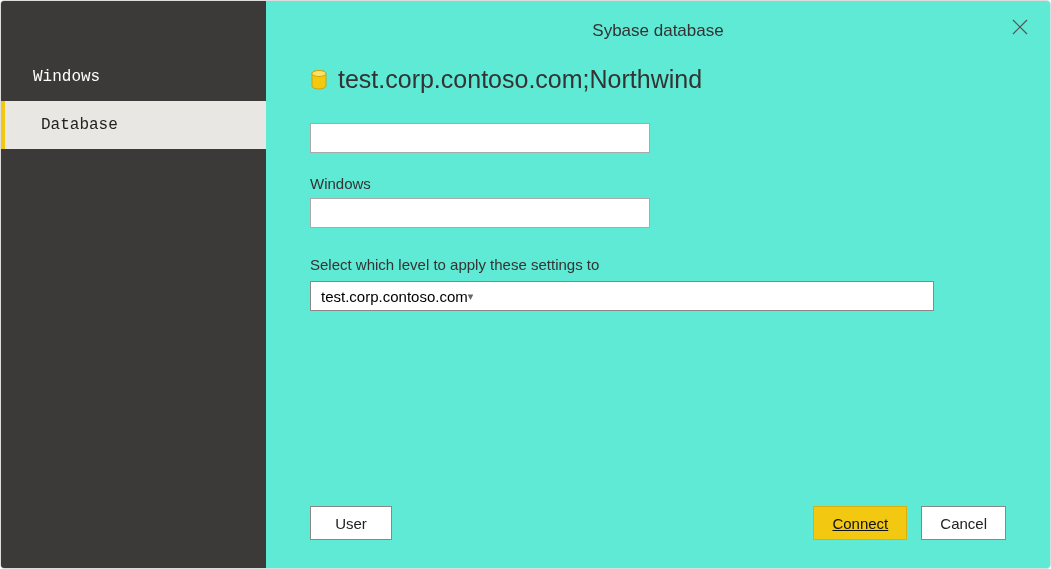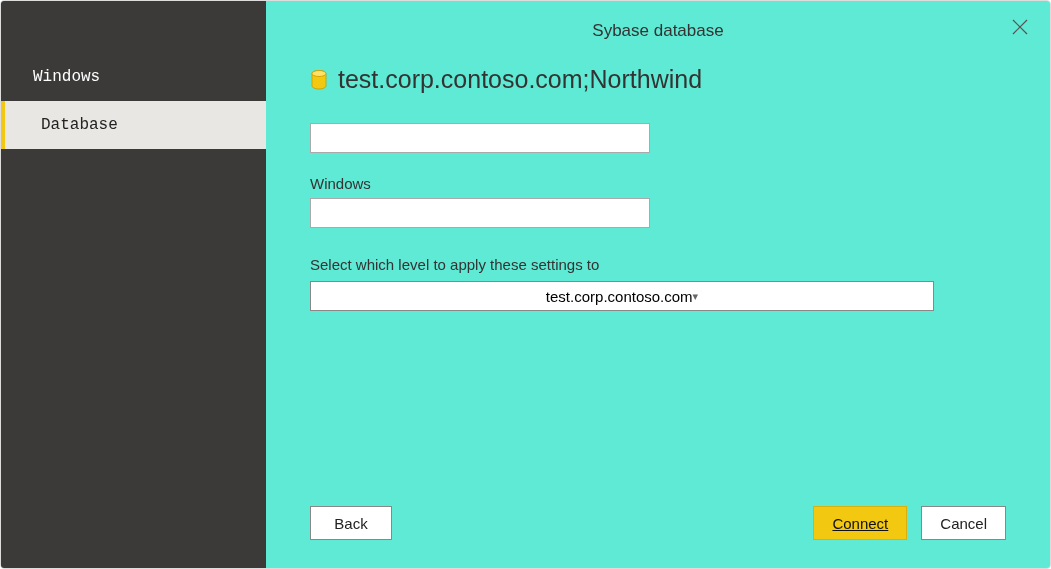--- a/index.html
+++ b/index.html
@@ -102,21 +102,21 @@
     }
     .select-box {
       width: 100%;
       height: 30px;
       border: 1px solid #888;
       padding: 4px 10px;
       font-size: 15px;
       background: #fff;
       display: flex;
       align-items: center;
-      justify-content: center;
+      justify-content: flex-start;
       cursor: pointer;
     }
     .chevron { color: #666; font-size: 11px; }
     .footer {
       position: absolute;
       bottom: 28px;
       left: 0;
       right: 0;
       padding-left: 44px;
       padding-right: 44px;
@@ -184,20 +184,20 @@
       <label class="select-label">Select which level to apply these settings to</label>
       <div class="select-wrap">
         <div class="select-box">
           <span>test.corp.contoso.com</span>
           <span class="chevron">▾</span>
         </div>
       </div>
     </div>
 
     <div class="footer">
-      <button class="btn">Back</button>
+      <button class="btn">User</button>
       <div class="footer-right">
         <button class="btn primary">Connect</button>
         <button class="btn">Cancel</button>
       </div>
     </div>
   </div>
 </div>
 
 </body></html>

